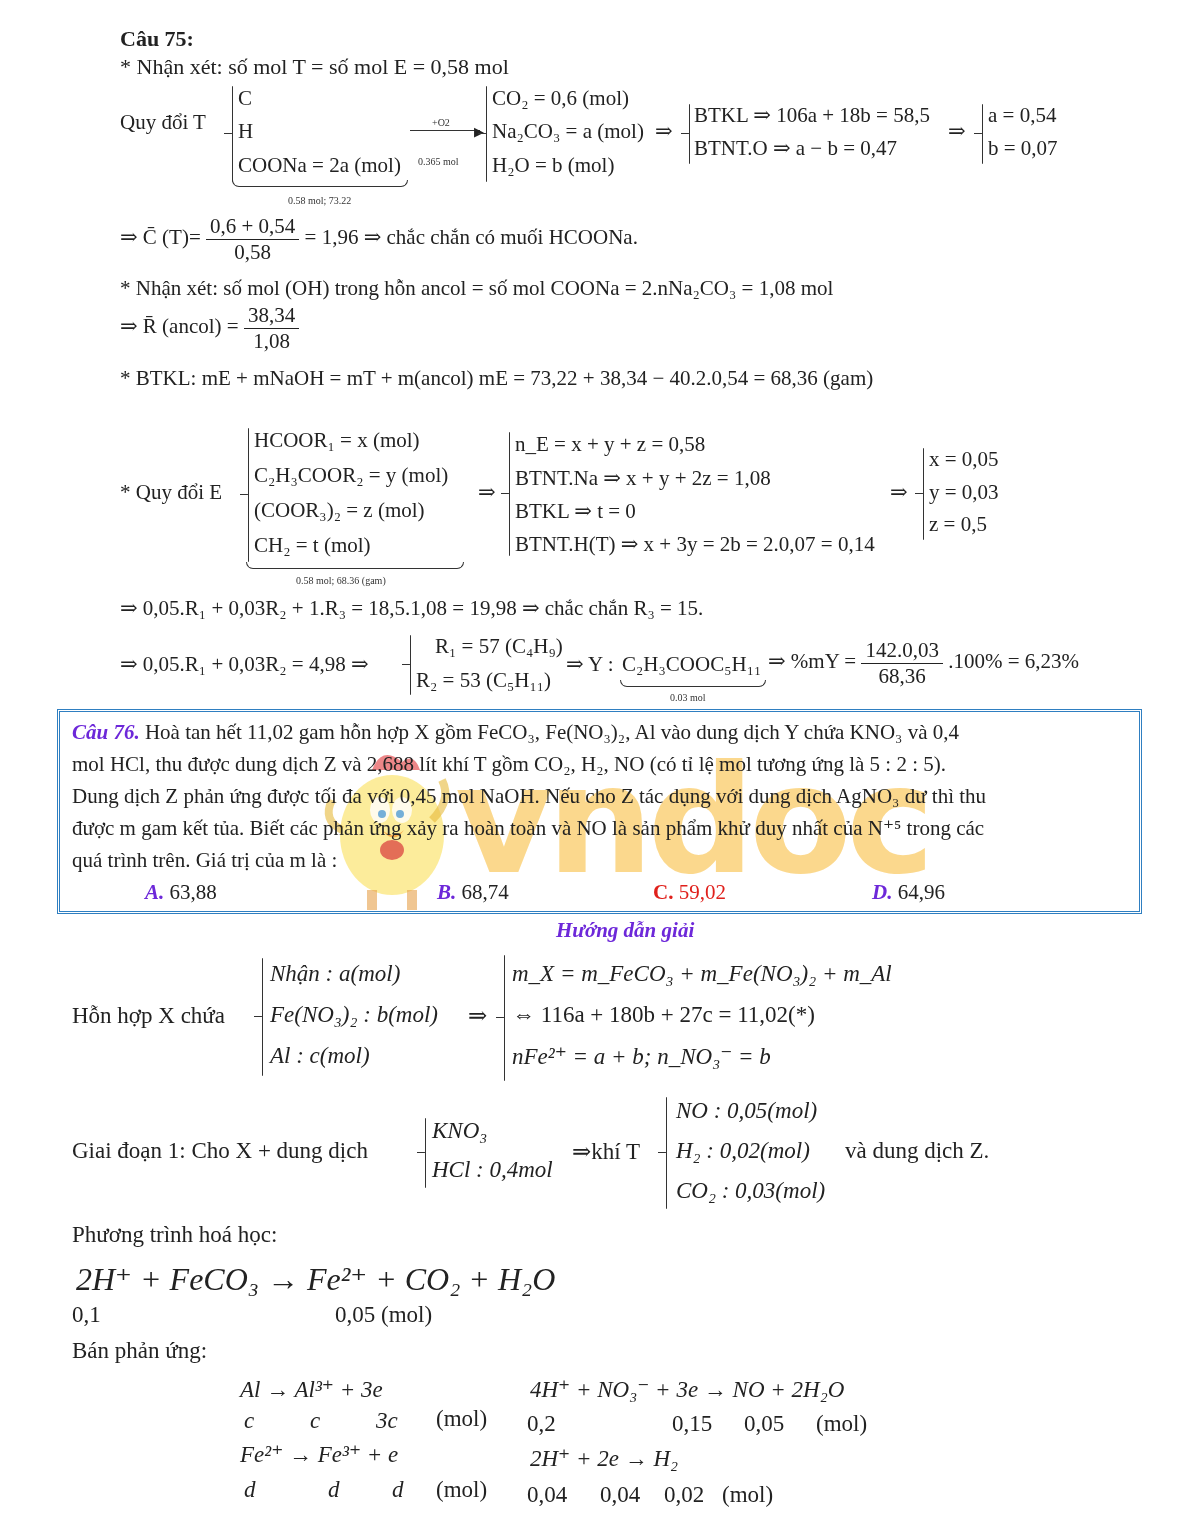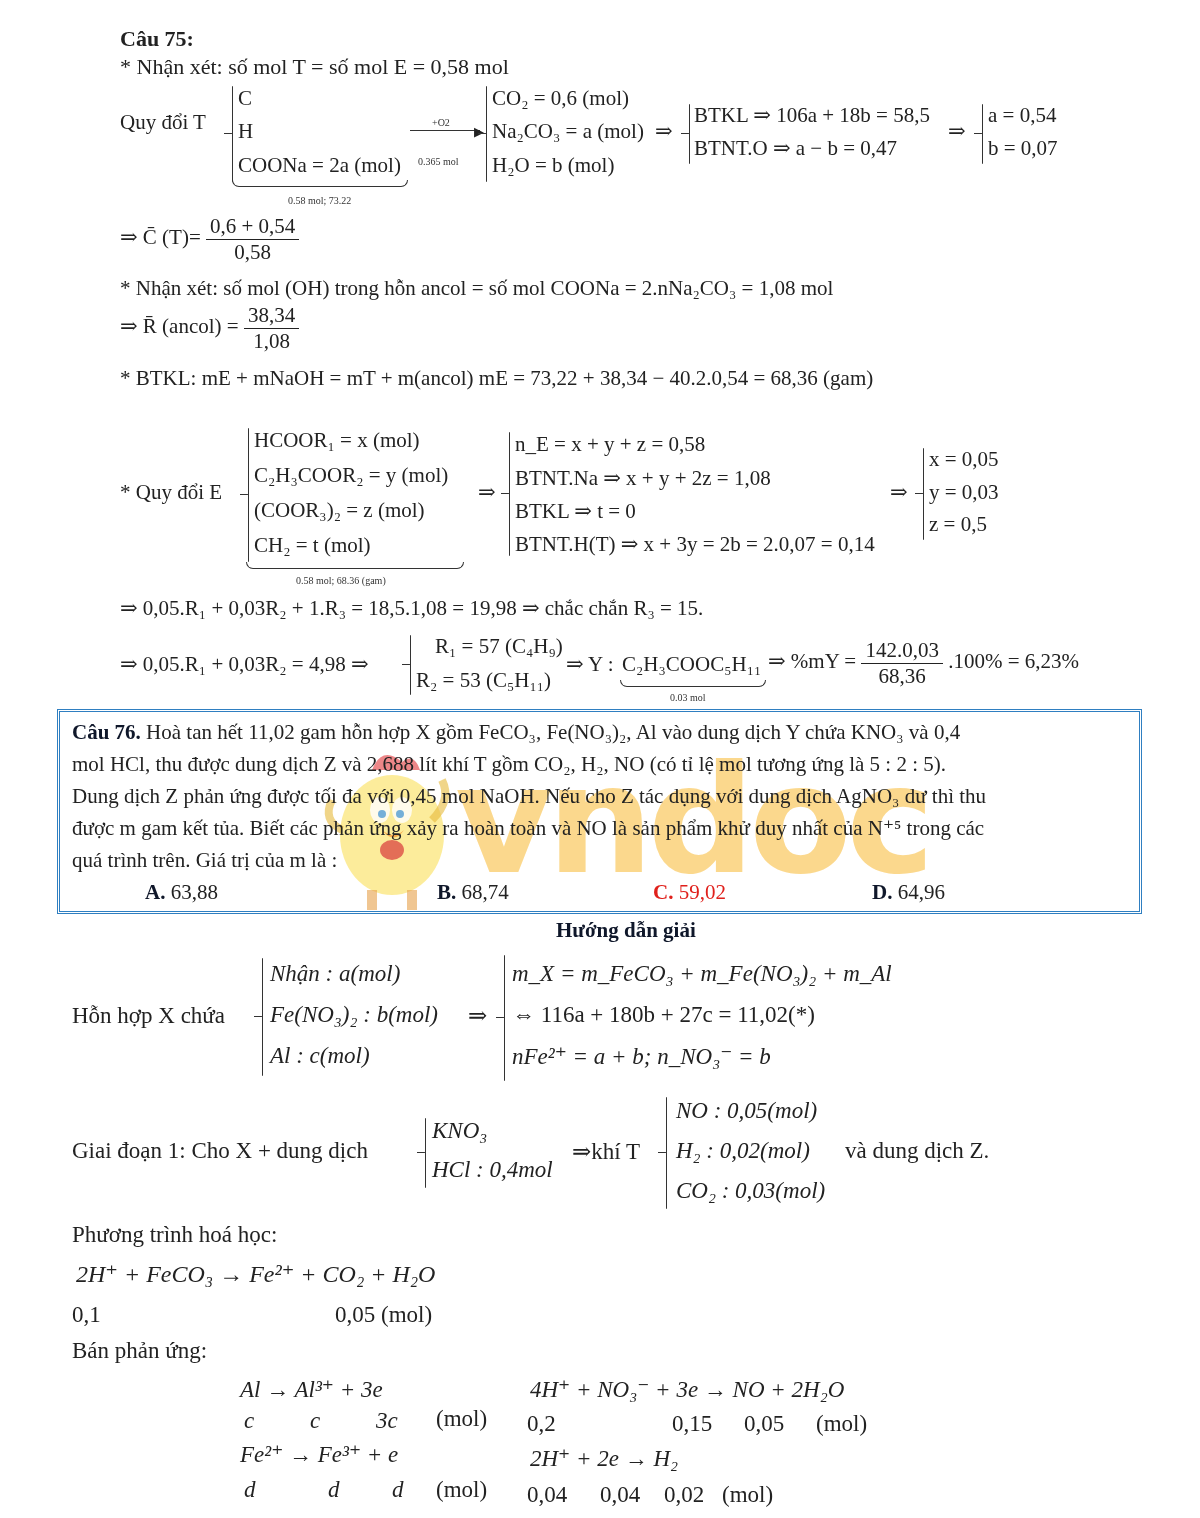--- a/index.html
+++ b/index.html
@@ -2,34 +2,34 @@
 <html><head>
 <meta charset="utf-8">
 <style>
   html, body { margin: 0; padding: 0; background: #ffffff; }
   body { width: 1200px; height: 1518px; position: relative; overflow: hidden;
          font-family: "Liberation Serif", "DejaVu Serif", serif; color: #222; }
   .abs { position: absolute; white-space: nowrap; }
   .t21 { font-size: 21px; }
   .t22 { font-size: 22px; }
   .t23 { font-size: 23px; }
-  .t24 { font-size: 24px; }
+  .t24 { font-size: 32px; }
   .bold { font-weight: bold; }
   .it { font-style: italic; }
   .small { font-size: 10px; color: #333; }
   .brace { position: absolute; border-left: 1.6px solid #333; border-radius: 14px 0 0 14px; }
   .brace::before { content: ""; position: absolute; left: -9px; top: 50%; width: 8px; height: 2px; margin-top: -1px;
                    border-top: 1.6px solid #333; border-radius: 0 0 8px 0; }
   .underbrace { position: absolute; height: 6px; border: 1.4px solid #333; border-top: none; border-radius: 0 0 8px 8px; }
   .frac { display: inline-block; vertical-align: middle; text-align: center; }
   .frac .num { display: block; border-bottom: 1.5px solid #222; padding: 0 4px; }
   .frac .den { display: block; padding: 0 4px; }
   .qbox { position: absolute; left: 57px; top: 709px; width: 1085px; height: 205px;
           border: 3px double #2f7fc1; box-sizing: border-box; }
-  .blue { color: #0f172a; }
+  .blue { color: #6d28d9; font-style: italic; }
   .red { color: #e0201b; }
   .wm { position: absolute; pointer-events: none; }
   .wm-text { position: absolute; left: 455px; top: 745px; font-family: "DejaVu Sans", sans-serif; font-weight: bold;
              font-size: 150px; color: #fbd27a; opacity: 0.85; letter-spacing: -6px; line-height: 150px; }
 </style>
 </head>
 <body>
 
 <div class="wm">
   <svg class="abs" style="left:322px;top:740px" width="140" height="180">
@@ -75,20 +75,21 @@
 <div class="brace" style="left:982px;top:104px;height:60px"></div>
 <div class="abs t21" style="left:988px;top:103px">a = 0,54</div>
 <div class="abs t21" style="left:988px;top:136px">b = 0,07</div>
 
 <div class="abs t21" style="left:120px;top:214px">
   <span>⇒ C̄ (T)=</span>
   <span class="frac">
     <span class="num">0,6 + 0,54</span>
     <span class="den">0,58</span>
   </span>
+  <span>= 1,96 ⇒  chắc chắn có muối HCOONa.</span>
 </div>
 <div class="abs t21" style="left:120px;top:276px">* Nhận xét: số mol (OH) trong hỗn ancol = số mol COONa = 2.nNa₂CO₃ = 1,08 mol</div>
 <div class="abs t21" style="left:120px;top:303px">
   <span>⇒ R̄ (ancol) = </span>
   <span class="frac">
     <span class="num">38,34</span>
     <span class="den">1,08</span>
   </span>
 </div>
 <div class="abs t21" style="left:120px;top:366px">* BTKL: mE + mNaOH = mT + m(ancol)  mE = 73,22 + 38,34 − 40.2.0,54 = 68,36 (gam)</div>

